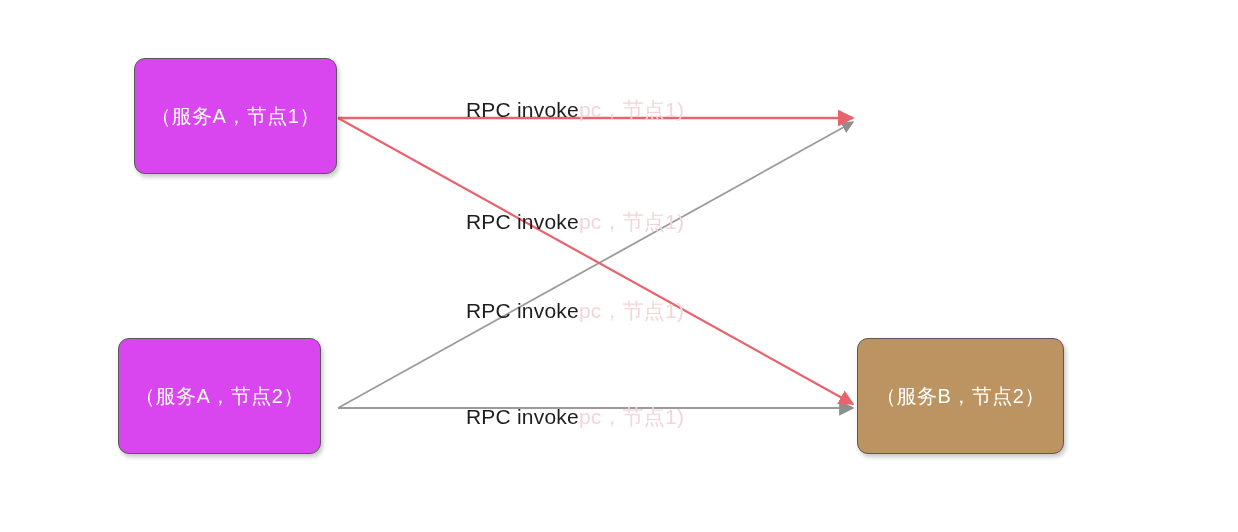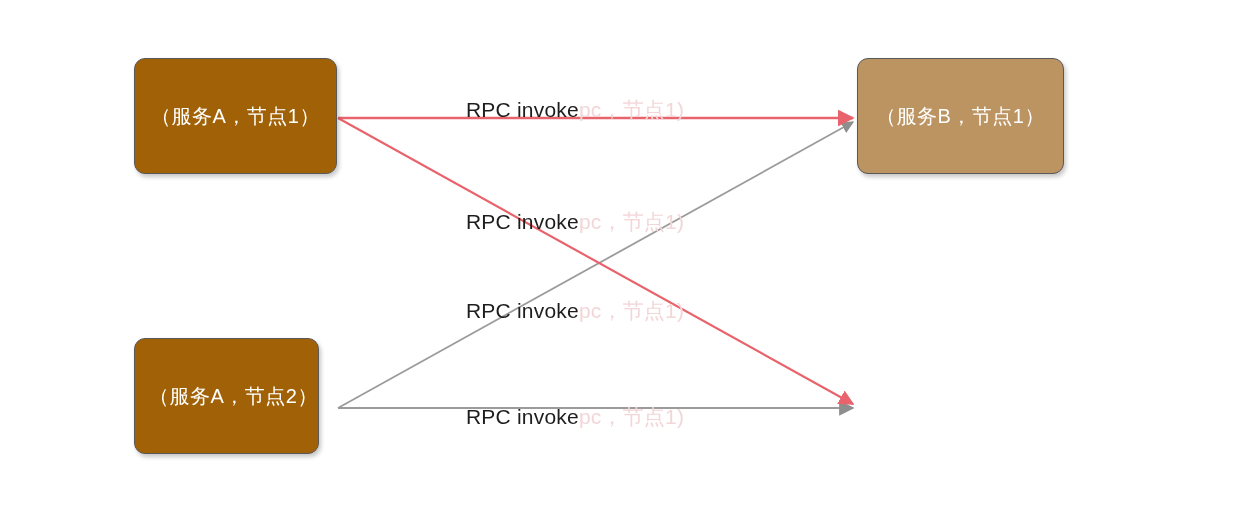--- a/index.html
+++ b/index.html
@@ -41,26 +41,26 @@
     font-size: 20px;
     letter-spacing: 0.5px;
     text-align: center;
     white-space: nowrap;
     box-shadow: 2px 3px 4px rgba(0,0,0,0.22);
     z-index: 3;
   }
   .node .node-label {
     pointer-events: none;
   }
-  .node.green { background: #a16207; }
+  .node.green { background: #d946ef; }
   .node.tan   { background: #bc9462; }
 
   #node-a1 { left: 134px; top: 58px;  width: 203px; height: 116px; }
   #node-b1 { left: 857px; top: 58px;  width: 207px; height: 116px; }
-  #node-a2 { left: 134px; top: 338px; width: 185px; height: 116px; justify-content: flex-end; }
+  #node-a2 { left: 118px; top: 338px; width: 203px; height: 116px; }
   #node-b2 { left: 857px; top: 338px; width: 207px; height: 116px; }
 
   
   .edge-label {
     position: absolute;
     font-size: 21px;
     color: #1d1d1d;
     white-space: nowrap;
     z-index: 4;
     letter-spacing: 0.2px;
@@ -95,28 +95,28 @@
 
     <line x1="338" y1="118" x2="853" y2="118" stroke="#e8636b" stroke-width="2.4" marker-end="url(#arrow-red)"></line>
 
     <line x1="338" y1="118" x2="853" y2="404" stroke="#e8636b" stroke-width="2.2" marker-end="url(#arrow-red)"></line>
   </svg>
 
   <div class="node green" id="node-a1">
     <span class="node-label">（服务A，节点1）</span>
   </div>
 
-  <div class="node tan" id="node-b1">
-    <span class="node-label">（服务B，节点1）</span>
-  </div>
 
   <div class="node green" id="node-a2">
     <span class="node-label">（服务A，节点2）</span>
   </div>
 
+  <div class="node tan" id="node-b2">
+    <span class="node-label">（服务B，节点2）</span>
+  </div>
 
   <div class="edge-label" id="label-1">
     <span>RPC invoke</span><span class="ghost">pc，节点1)</span>
   </div>
 
   <div class="edge-label" id="label-2">
     <span>RPC invoke</span><span class="ghost">pc，节点1)</span>
   </div>
 
   <div class="edge-label" id="label-3">

